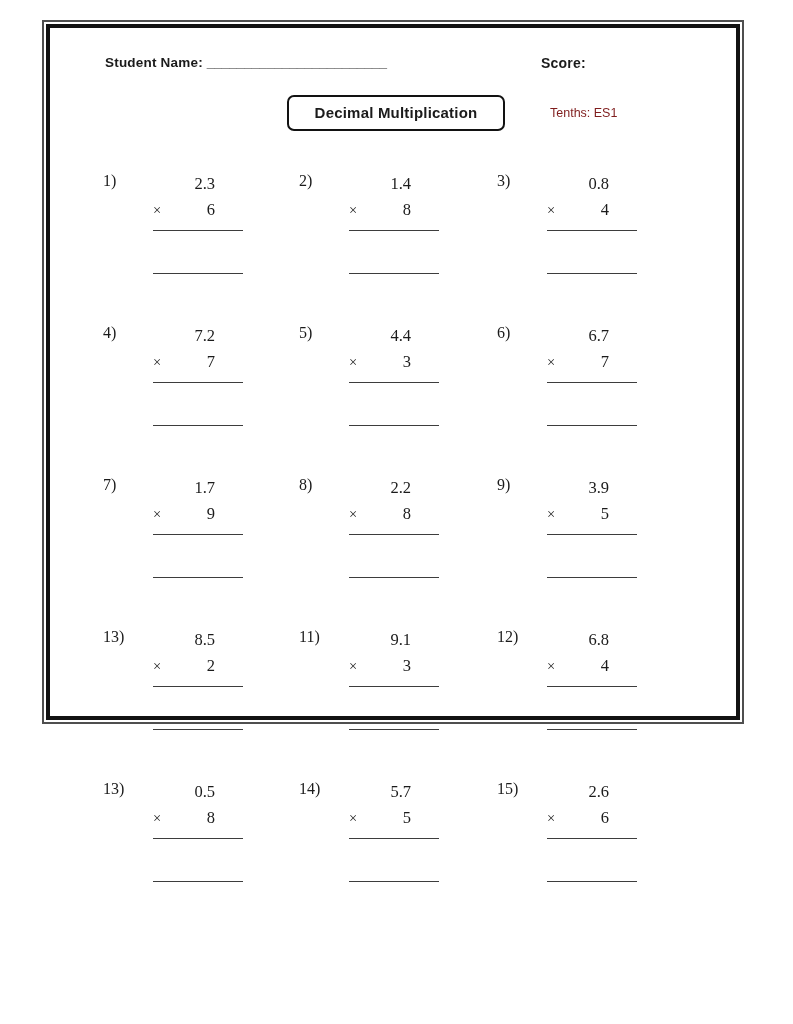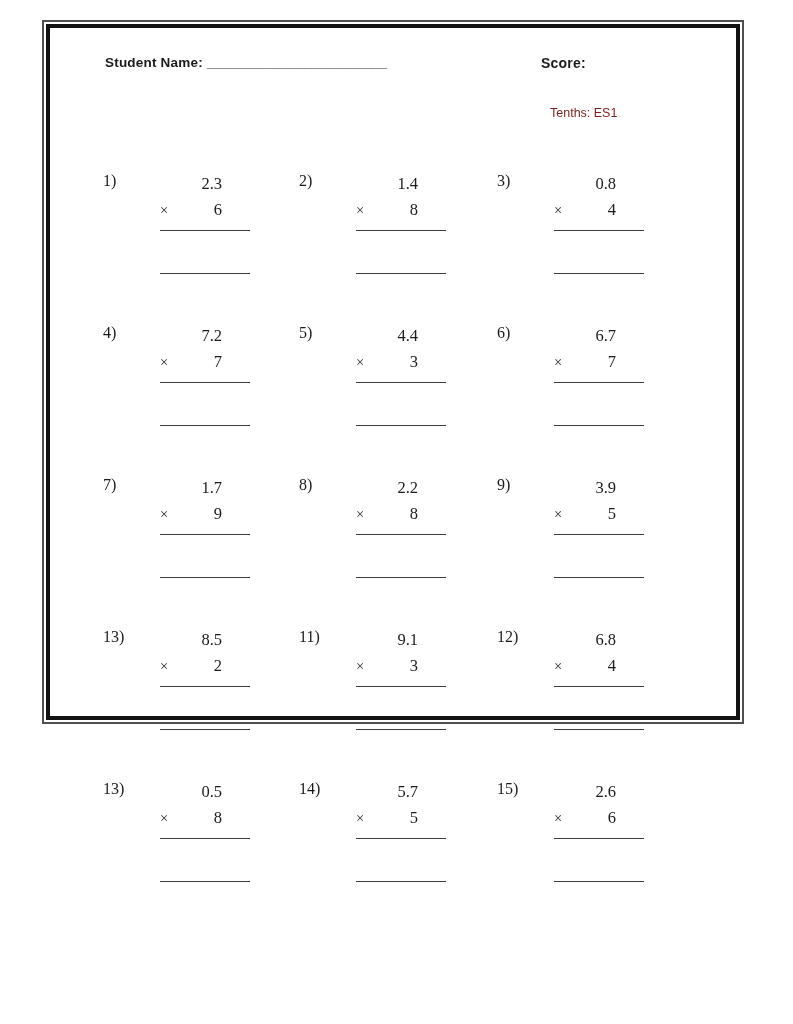--- a/index.html
+++ b/index.html
@@ -84,21 +84,21 @@
     display: flex;
     align-items: flex-start;
   }
   .pnum {
     width: 32px;
     padding-top: 2px;
     font-size: 16px;
     flex: none;
   }
   .work {
-    margin-left: 25px;
+    margin-left: 18px;
     width: 90px;
     flex: none;
   }
   .operand {
     height: 27px;
     line-height: 27px;
     text-align: right;
     padding-right: 28px;
     font-size: 16.5px;
   }
@@ -129,20 +129,21 @@
 
 <div class="sheet">
 
   <div class="student-row">
     <span>Student Name:</span>
     <span class="name-blank">________________________</span>
   </div>
 
   <div class="score">Score:</div>
 
+  <div class="title-box">Decimal Multiplication</div>
 
   <div class="level-tag">Tenths: ES1</div>
 
   <div class="problems">
 
     <div class="problem">
       <span class="pnum">1)</span>
       <div class="work">
         <div class="operand">2.3</div>
         <div class="mult-row">

